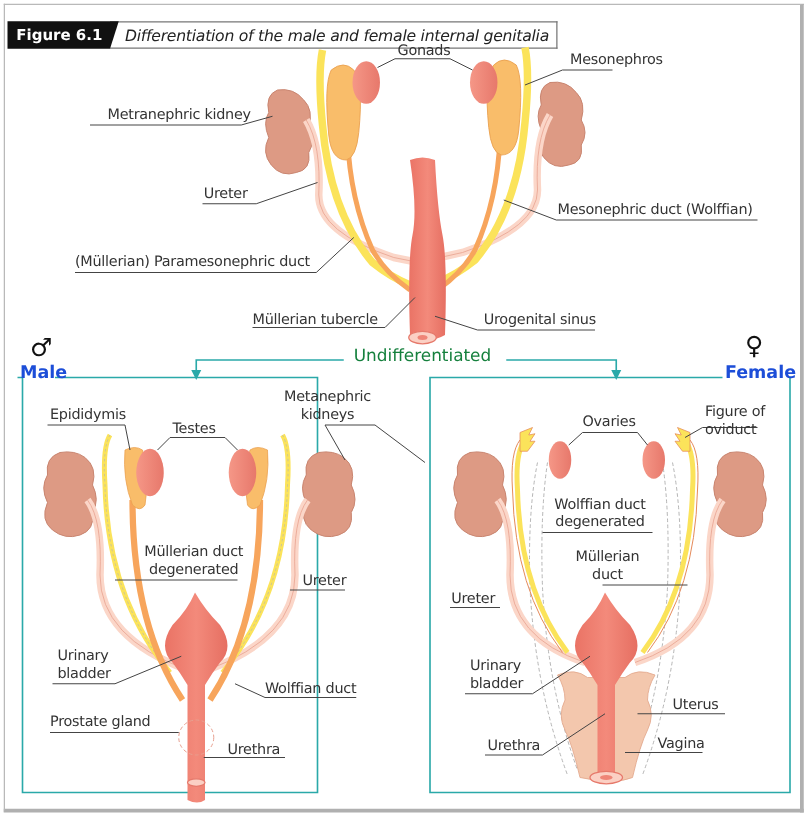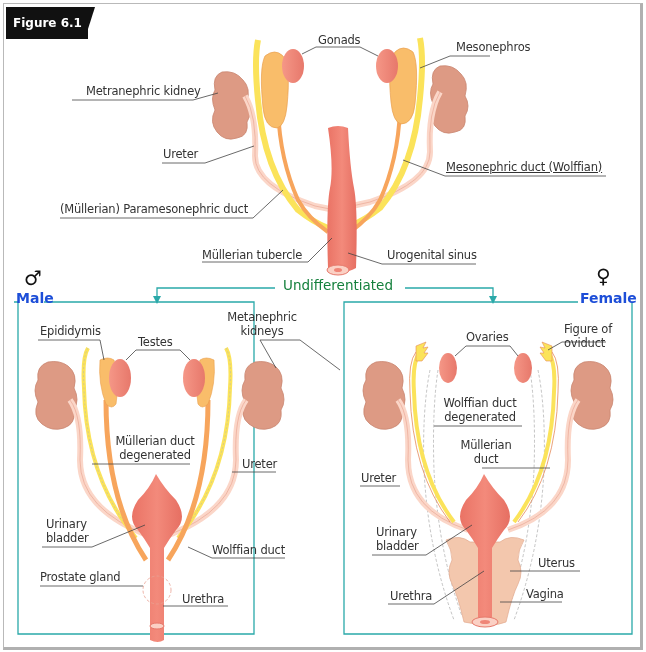--- a/index.html
+++ b/index.html
@@ -1,35 +1,36 @@
 <!DOCTYPE html>
 <html><head>
 <meta charset="utf-8">
 <style>
   html, body { margin:0; padding:0; background:#ffffff; }
   body { width:646px; height:652px; position:relative; overflow:hidden; font-family:"DejaVu Sans", sans-serif; }
   .frame { position:absolute; left:3px; top:3px; width:636px; height:643px; border:1px solid #b9b9b9; border-right:3px solid #b0b0b0; border-bottom:3px solid #b0b0b0; background:#fff; }
-  .fig-header { position:absolute; left:6px; top:7px; height:32px; display:flex; align-items:stretch; }
+  .fig-header { position:absolute; left:6px; top:17px; height:22px; display:flex; align-items:stretch; }
   .fig-badge { background:#111; color:#fff; font-weight:bold; font-size:12px; padding:0 6px 0 7px; display:flex; align-items:center; font-family:"DejaVu Sans", sans-serif; position:relative; }
   .fig-badge:after { content:""; position:absolute; right:-7px; top:0; border-top:22px solid #111; border-right:7px solid transparent; }
   .fig-title { border:1px solid #777; border-left:none; padding:0 6px 0 12px; font-size:12.5px; display:flex; align-items:center; color:#222; font-family:"DejaVu Sans", sans-serif; font-style:italic; letter-spacing:-0.2px; }
   svg.dia { position:absolute; left:0; top:0; }
   .lbl { position:absolute; font-size:11.5px; color:#333; white-space:nowrap; line-height:14px; font-family:"DejaVu Sans", sans-serif; letter-spacing:-0.2px; }
   .lbl.c { text-align:center; }
   .sex { position:absolute; font-weight:bold; font-size:14px; color:#1d4ed8; font-family:"DejaVu Sans", sans-serif; }
   .sym { position:absolute; font-size:20px; color:#111; line-height:20px; }
   .undiff { position:absolute; left:278px; top:277px; font-size:13.5px; color:#15803d; background:#fff; padding:0 5px; font-family:"DejaVu Sans", sans-serif; }
 </style>
 </head>
 <body>
 
 <div class="frame"></div>
 
 <div class="fig-header">
   <div class="fig-badge">Figure 6.1</div>
+  <div class="fig-title">Differentiation of the male and female internal genitalia</div>
 </div>
 
 <svg class="dia" width="646" height="652" viewBox="0 0 646 652">
   <defs>
     <linearGradient id="sinusG" x1="0" x2="1">
       <stop offset="0" stop-color="#ea7365"></stop>
       <stop offset="0.5" stop-color="#f38a7b"></stop>
       <stop offset="1" stop-color="#e66f62"></stop>
     </linearGradient>
     <linearGradient id="gonadG" x1="0" x2="1">
@@ -168,21 +169,21 @@
     <path d="M510 571 L580 571"></path>
     <path d="M484 571 L434 604 L388 604"></path>
     <path d="M500 602 L562 602"></path>
   </g>
 </svg>
 
 <div class="lbl" style="left:318px;top:33px;">Gonads</div>
 <div class="lbl" style="left:456px;top:40px;">Mesonephros</div>
 <div class="lbl" style="left:74px;top:84px;margin-left:12px;">Metranephric kidney</div>
 <div class="lbl" style="left:163px;top:147px;">Ureter</div>
-<div class="lbl" style="left:446px;top:160px;text-decoration:underline;">Mesonephric duct (Wolffian)</div>
+<div class="lbl" style="left:446px;top:160px;">Mesonephric duct (Wolffian)</div>
 <div class="lbl" style="left:60px;top:202px;">(Müllerian) Paramesonephric duct</div>
 <div class="lbl" style="left:202px;top:248px;">Müllerian tubercle</div>
 <div class="lbl" style="left:387px;top:248px;">Urogenital sinus</div>
 
 <div class="sym" style="left:24px;top:268px;">♂</div>
 <div class="sex" style="left:16px;top:290px;">Male</div>
 <div class="sym" style="left:596px;top:266px;">♀</div>
 <div class="sex" style="left:580px;top:290px;">Female</div>
 <div class="undiff">Undifferentiated</div>
 

